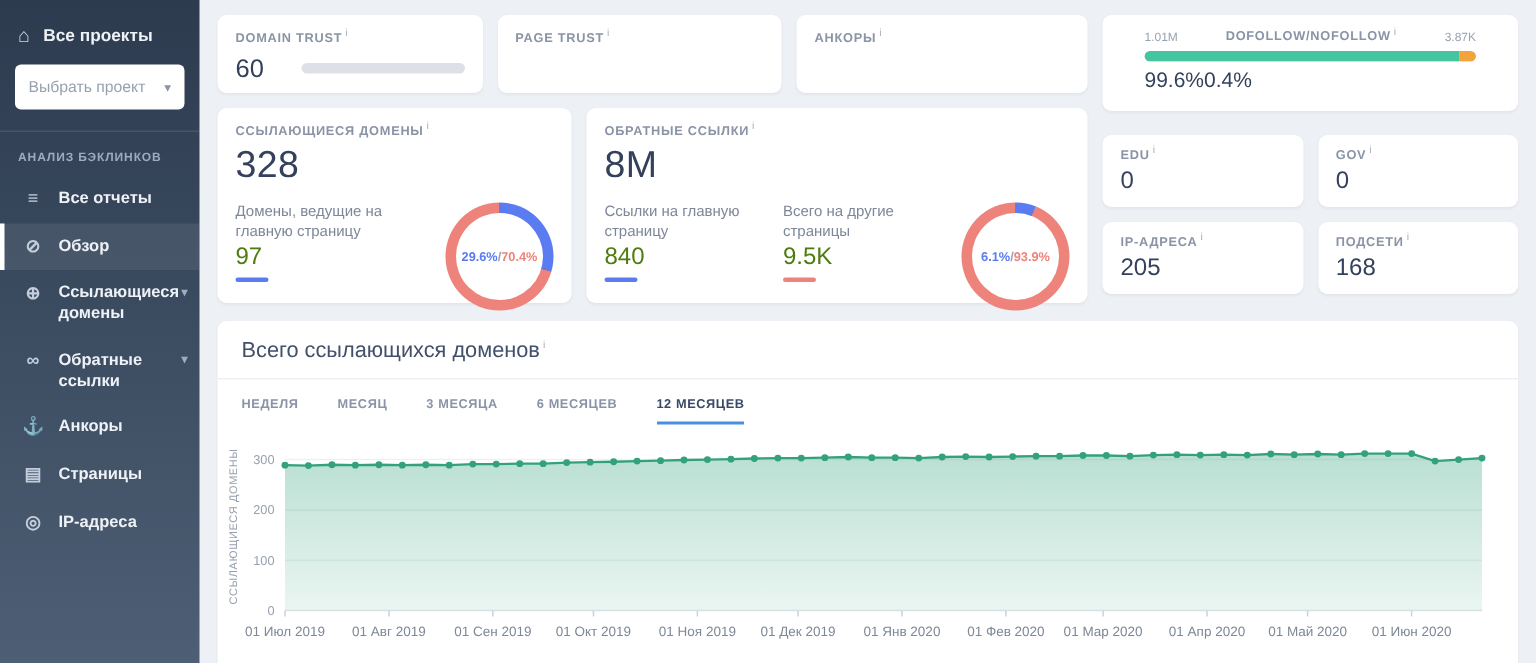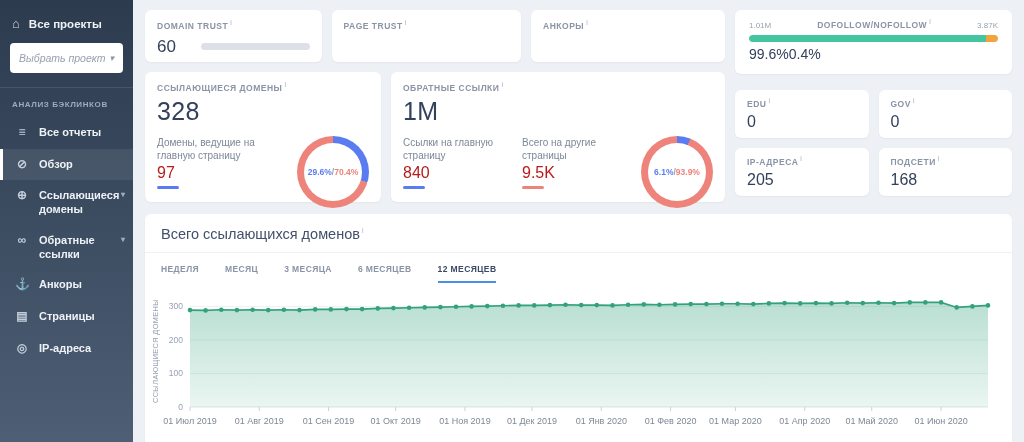--- a/index.html
+++ b/index.html
@@ -4,21 +4,21 @@
 <style>
   * { margin:0; padding:0; box-sizing:border-box; }
   html,body { width:1024px; height:442px; overflow:hidden; }
   body { font-family:"Liberation Sans", sans-serif; background:#edf0f4; color:#33415c; }
   .app { display:flex; width:1024px; height:442px; }
 
   
   .sidebar { width:133px; flex:0 0 133px; background:linear-gradient(180deg,#2d3b4f 0%,#3a4a5f 45%,#4e5e74 100%); color:#eef2f7; padding-top:10px; position:relative; }
   .sb-head { display:flex; align-items:center; gap:9px; padding:6px 12px 10px 12px; font-size:11.5px; font-weight:bold; }
   .sb-head .icn { font-size:13px; color:#cdd6e2; }
-  .sb-select { margin:2px 10px 0 10px; background:#fff; border-radius:4px; height:30px; display:flex; align-items:center; justify-content:space-between; padding:0 9px; color:#97a1b0; font-size:10.5px; cursor:pointer;font-style:italic; }
+  .sb-select { margin:2px 10px 0 10px; background:#fff; border-radius:4px; height:30px; display:flex; align-items:center; justify-content:space-between; padding:0 9px; color:#97a1b0; font-size:10.5px; cursor:pointer; }
   .sb-select .chev { color:#8a94a3; font-size:9px; }
   .sb-divider { border-bottom:1px solid rgba(255,255,255,0.10); margin:14px 0 10px 0; }
   .sb-section { font-size:8px; letter-spacing:.6px; color:#9dabbe; padding:2px 12px 8px 12px; font-weight:bold; }
   .sb-item { display:flex; align-items:flex-start; gap:10px; padding:8px 8px 8px 12px; font-size:11px; font-weight:bold; line-height:1.3; cursor:pointer; border-left:3px solid transparent; }
   .sb-item .icn { width:14px; text-align:center; font-size:12px; color:#c3cddb; flex:0 0 14px; }
   .sb-item .chev { margin-left:auto; color:#9fadc0; font-size:8px; padding-top:2px; }
   .sb-item.active { background:#42526699; background:rgba(255,255,255,0.08); border-left:3px solid #ffffff; }
 
   
   .main { flex:1; padding:10px 12px 0 12px; overflow:hidden; }
@@ -36,30 +36,30 @@
   .trust-row { display:flex; align-items:center; gap:25px; margin-top:6px; }
   .trust-num { font-size:17px; color:#33415c; }
   .track { flex:1; height:7px; background:#dde1e7; border-radius:4px; overflow:hidden; position:relative; }
   .fill { height:100%; border-radius:4px; }
 
   .row2 { display:flex; gap:10px; margin-top:10px; }
   .row2 .card { flex:1; height:130px; }
   .substats { display:flex; align-items:flex-start; gap:14px; margin-top:10px; }
   .substat { width:105px; }
   .substat-label { font-size:10px; color:#7d8798; line-height:1.3; min-height:20px; }
-  .substat-val { font-size:16px; color:#b91c1c; margin-top:2px; }
+  .substat-val { font-size:16px; color:#4d7c0f; margin-top:2px; }
   .substat-bar { display:block; width:22px; height:3px; border-radius:2px; margin-top:4px; }
   .donut-wrap { margin-left:auto; position:relative; width:72px; height:72px; }
   .donut { width:72px; height:72px; border-radius:50%; position:relative; }
   .donut::after { content:""; position:absolute; inset:7px; background:#fff; border-radius:50%; }
   .donut-text { position:absolute; inset:0; display:flex; align-items:center; justify-content:center; font-size:8.5px; font-weight:bold; z-index:2; white-space:nowrap; }
   .donut-text .slash { color:#9aa3b0; }
 
   .stats-right { flex:1; }
-  .c-df { height:64px; padding:8px 14px; }
+  .c-df { height:64px; padding:8px 28px; }
   .df-top { display:flex; align-items:baseline; justify-content:space-between; }
   .df-side { font-size:8px; color:#98a2b0; }
   .df-bar { margin-top:5px; height:7px; border-radius:4px; background:#dde1e7; display:flex; overflow:hidden; }
   .df-fill { height:100%; flex:1; border-top-left-radius:4px; border-bottom-left-radius:4px; }
   .df-tail { height:100%; width:5%; border-top-right-radius:4px; border-bottom-right-radius:4px; }
   .df-pcts { display:flex; margin-top:4px; font-size:14px; color:#33415c; }
   .right-grid { display:grid; grid-template-columns:1fr 1fr; gap:10px; margin-top:16px; }
   .right-grid .card { height:48px; padding:7px 12px; }
   .right-grid2 { margin-top:10px; }
 
@@ -162,21 +162,21 @@
                   <span style="color: rgb(91, 124, 240);">29.6%</span>
                     <span class="slash">/</span>
                     <span style="color: rgb(238, 131, 123);">70.4%</span>
                 </div>
               </div>
             </div>
           </div>
 
           <div class="card">
             <div class="card-label"><span>ОБРАТНЫЕ ССЫЛКИ</span><sup class="info">i</sup></div>
-            <div class="big-val">1M</div>
+            <div class="big-val">8M</div>
             <div class="substats">
               <div class="substat">
                 <div class="substat-label">Ссылки на главную страницу</div>
                 <div class="substat-val">840</div>
                 <span class="substat-bar" style="background: rgb(91, 124, 240);"></span>
               </div>
               <div class="substat">
                 <div class="substat-label">Всего на другие страницы</div>
                 <div class="substat-val">9.5K</div>
                 <span class="substat-bar" style="background: rgb(238, 131, 123);"></span>

